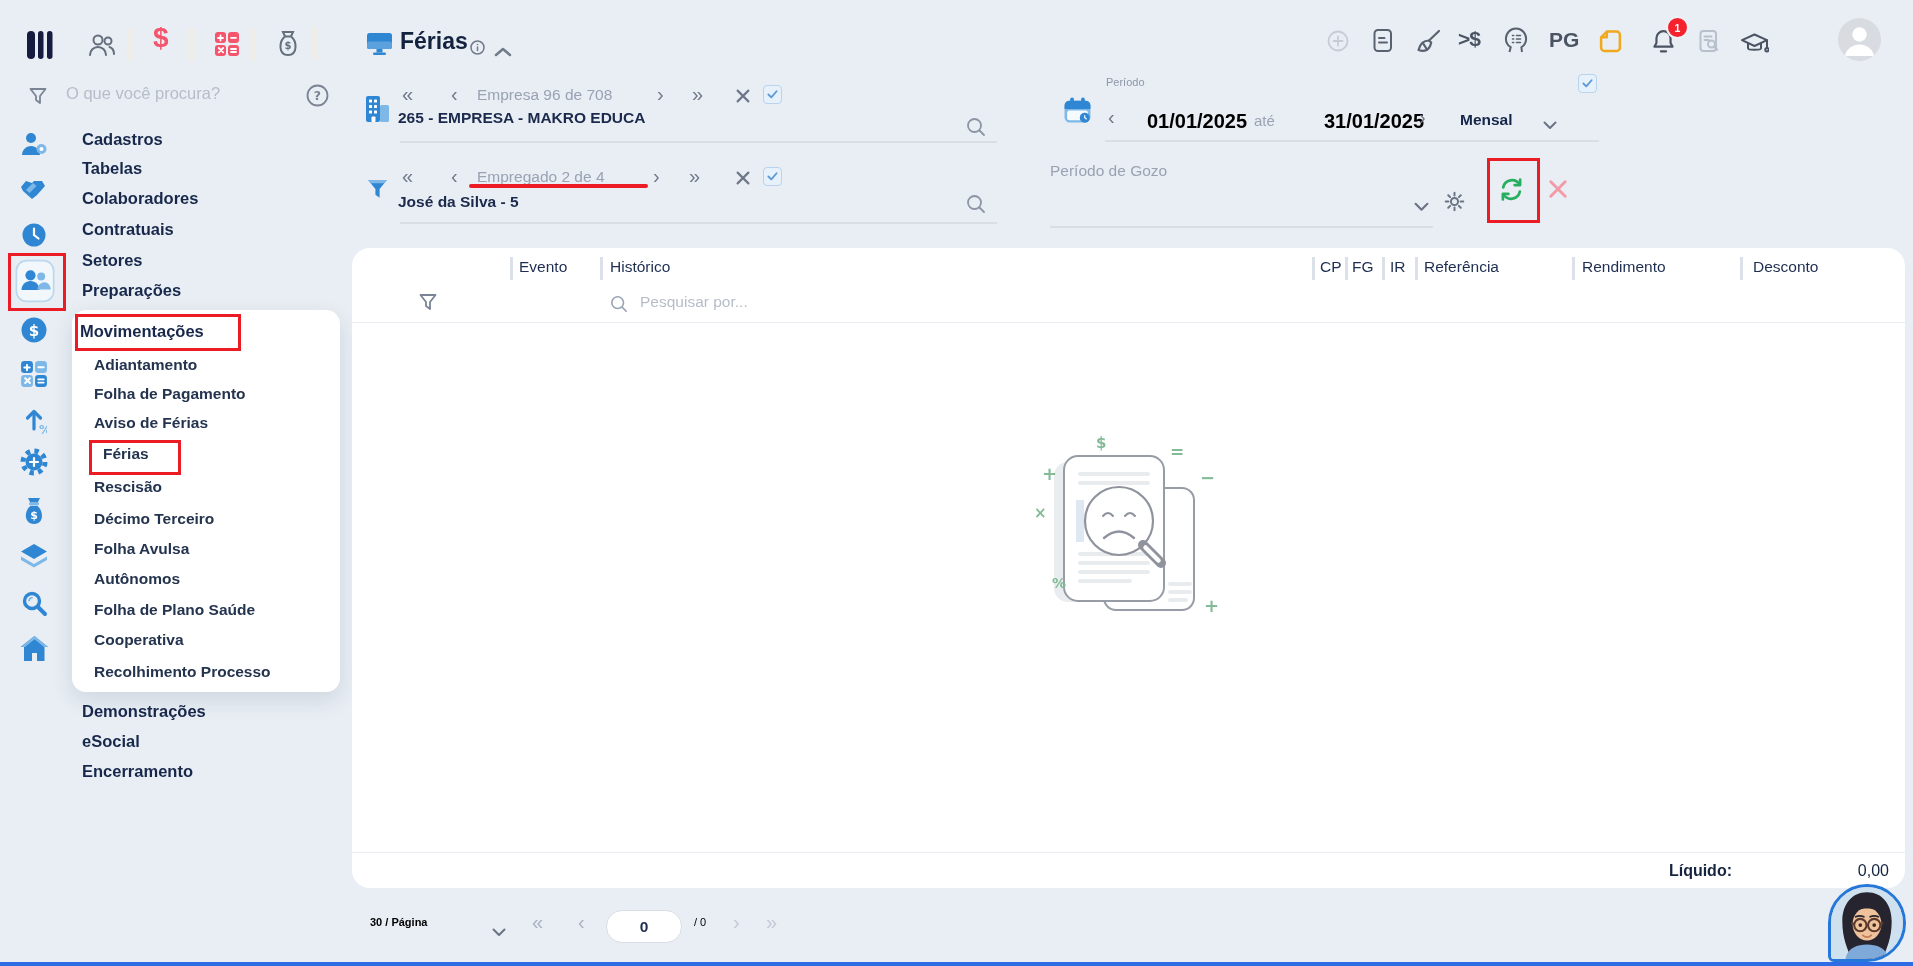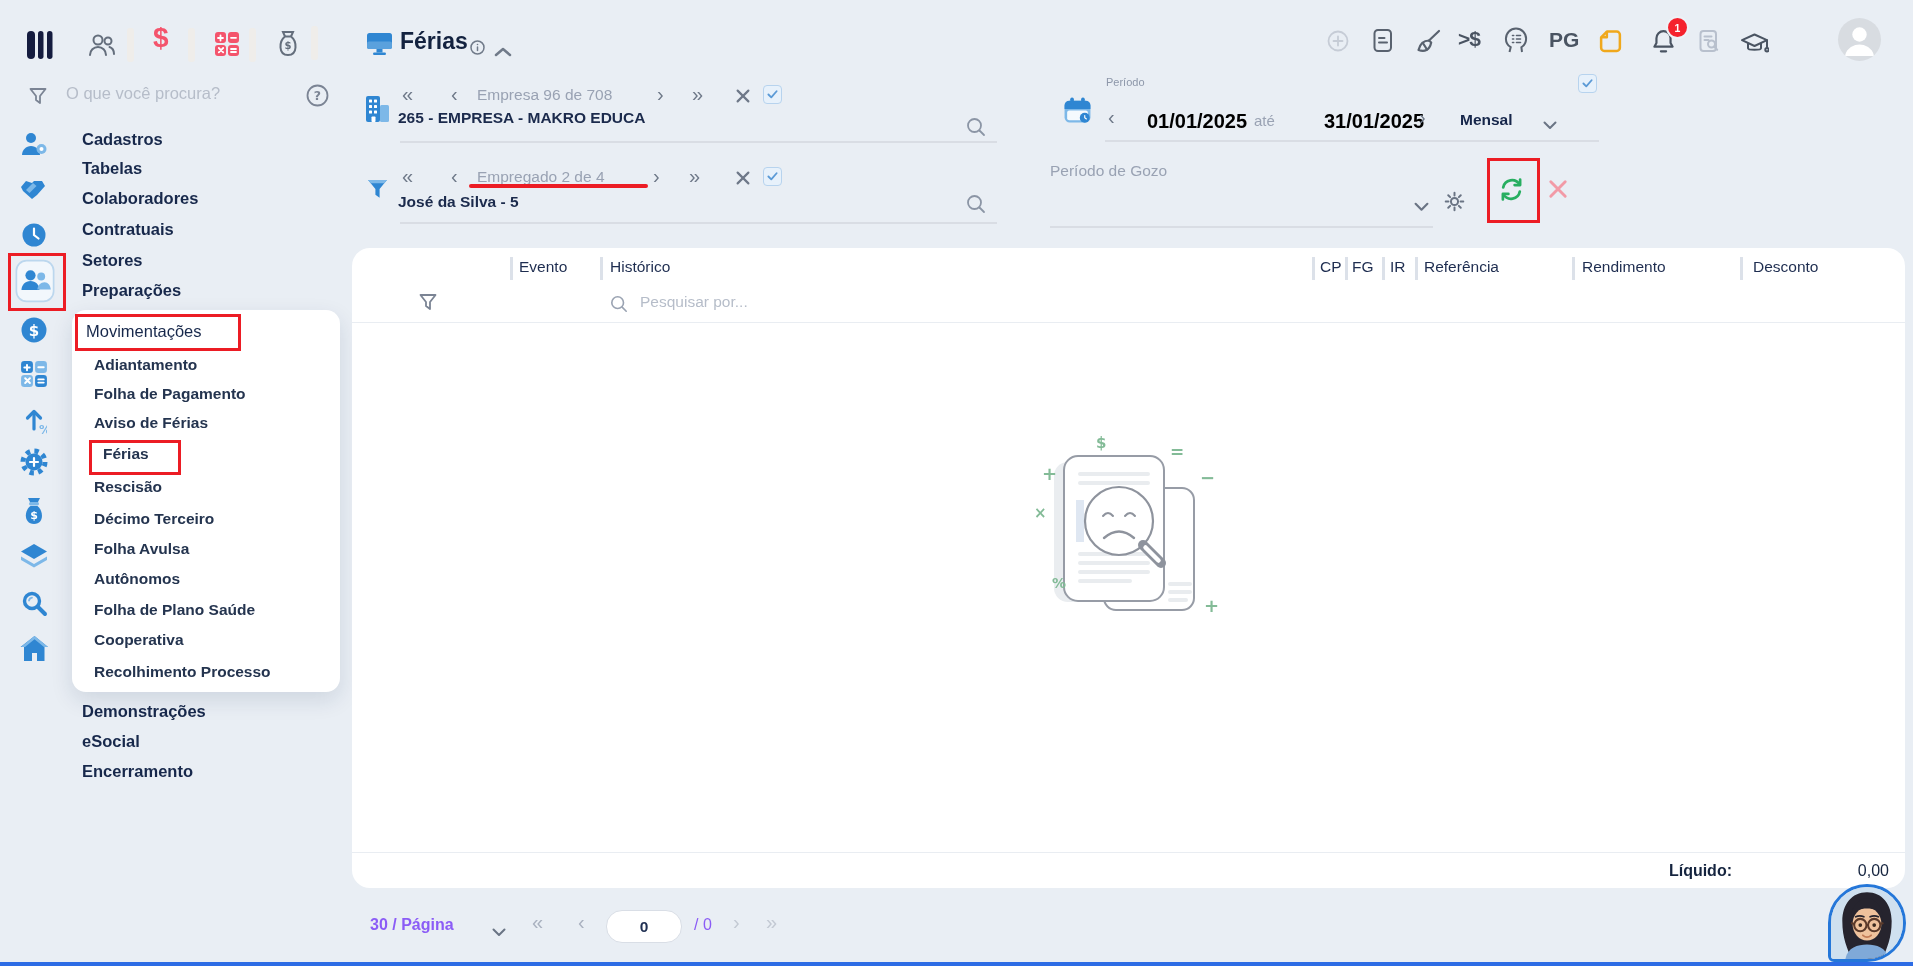--- a/index.html
+++ b/index.html
@@ -17,21 +17,21 @@
   .underline{position:absolute;height:1.5px;background:#d9dde4}
   .checkbox{width:17px;height:17px;border-radius:4px;background:#e7f1fb;border:1.5px solid #b7d3ee;display:flex;align-items:center;justify-content:center}
   .panel{position:absolute;left:72px;top:310px;width:268px;height:382px;background:#fff;border-radius:14px;box-shadow:0 8px 22px rgba(20,40,80,.12)}
   .card{position:absolute;left:352px;top:248px;width:1553px;height:640px;background:#fff;border-radius:18px}
   .th{position:absolute;top:10px;font-size:15.5px;font-weight:500;color:#1e2d50;white-space:nowrap}
   .th-sep{position:absolute;top:9px;width:2.5px;height:23px;background:#dce1e9}
   .input-plain{border:none;outline:none;background:transparent;font-family:"Liberation Sans",sans-serif}
   .input-plain::placeholder{color:#b6bdc9}
   .date-text{font-size:20px;font-weight:700;color:#000000;white-space:nowrap}
   .icon-btn{cursor:pointer}
-  .pag-text{font-size:16px;font-weight:600;color:#8b5cf6;white-space:nowrap}
+  .pag-text{font-size:11px;font-weight:600;color:#000000;white-space:nowrap}
 </style>
 </head>
 <body>
 
 <div class="abs" style="left:22px;top:28px">
   <svg width="36" height="34" viewBox="0 0 28 34">
       <rect x="1" y="3" width="8" height="28" rx="4" fill="#151c3f"></rect>
       <rect x="12" y="3" width="5.5" height="28" rx="2.7" fill="#151c3f"></rect>
       <rect x="21" y="3" width="5.5" height="28" rx="2.7" fill="#151c3f"></rect>
     </svg>
@@ -184,21 +184,21 @@
 <div class="side-item" style="top:189px">Colaboradores</div>
 <div class="side-item" style="top:220px">Contratuais</div>
 <div class="side-item" style="top:251px">Setores</div>
 <div class="side-item" style="top:281px">Preparações</div>
 
 <div class="side-item" style="top:702px">Demonstrações</div>
 <div class="side-item" style="top:732px">eSocial</div>
 <div class="side-item" style="top:762px">Encerramento</div>
 
 <div class="panel">
-  <div class="abs" style="left:14px;top:12px;font-size:16.5px;font-weight:400;color:#17284b">Movimentações</div>
+  <div class="abs" style="left:8px;top:12px;font-size:16.5px;font-weight:700;color:#17284b">Movimentações</div>
   <div class="sub-item" style="top:46px">Adiantamento</div>
   <div class="sub-item" style="top:75px">Folha de Pagamento</div>
   <div class="sub-item" style="top:104px">Aviso de Férias</div>
   <div class="sub-item" style="left:31px;top:135px">Férias</div>
   <div class="sub-item" style="top:168px">Rescisão</div>
   <div class="sub-item" style="top:200px">Décimo Terceiro</div>
   <div class="sub-item" style="top:230px">Folha Avulsa</div>
   <div class="sub-item" style="top:260px">Autônomos</div>
   <div class="sub-item" style="top:291px">Folha de Plano Saúde</div>
   <div class="sub-item" style="top:321px">Cooperativa</div>

